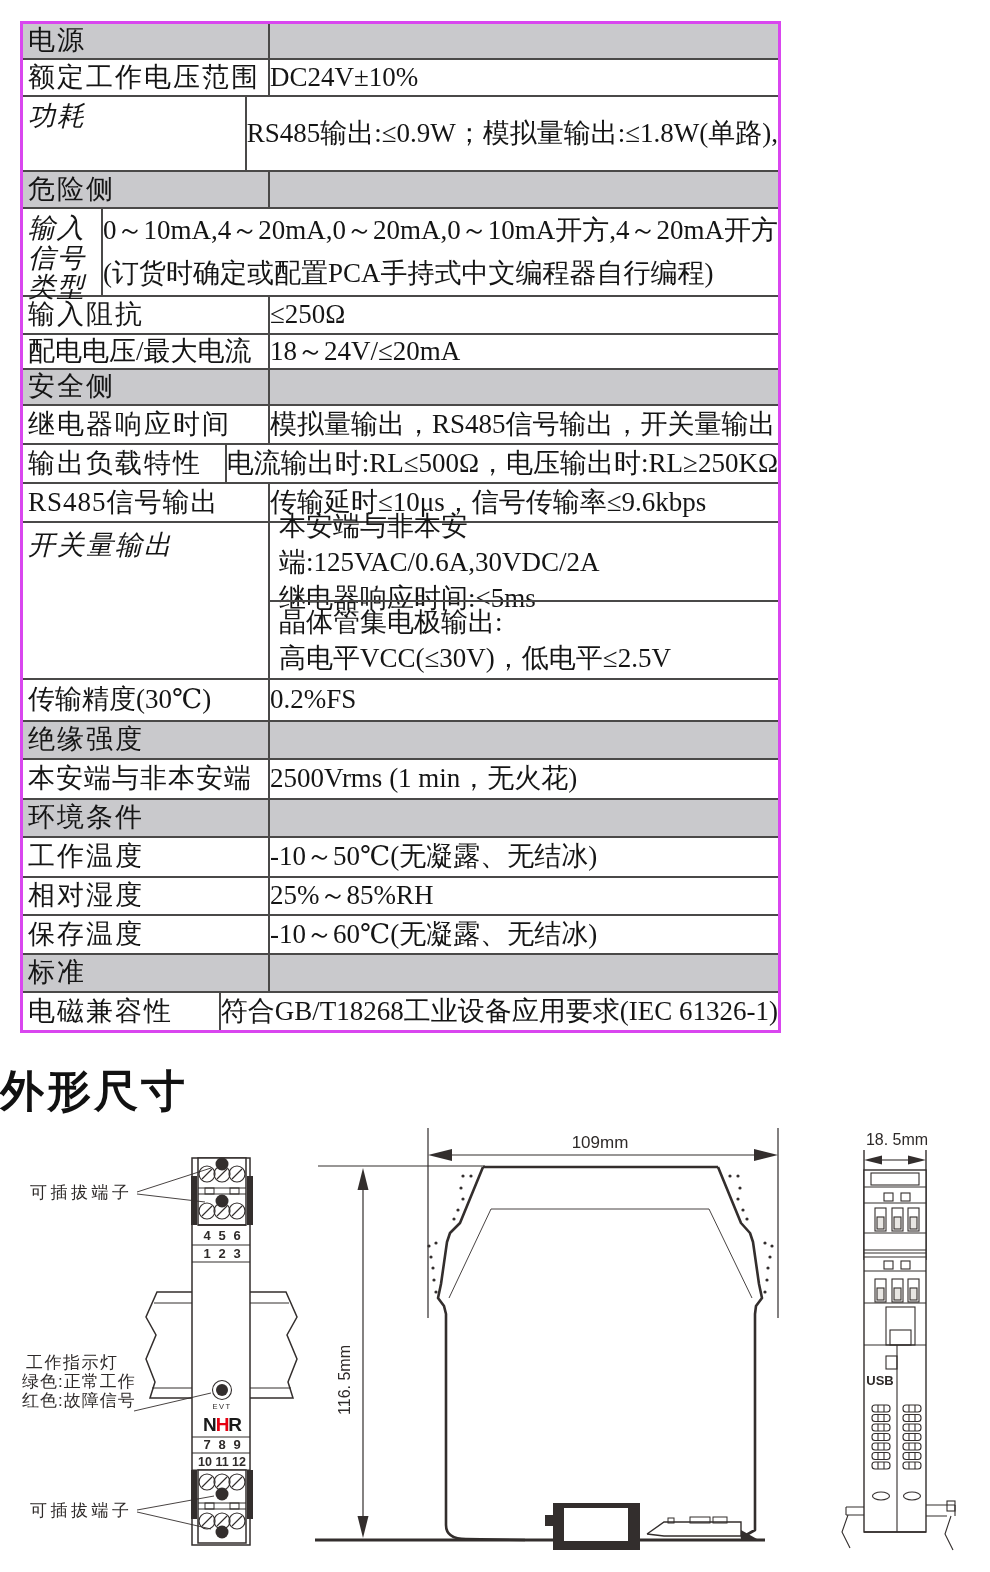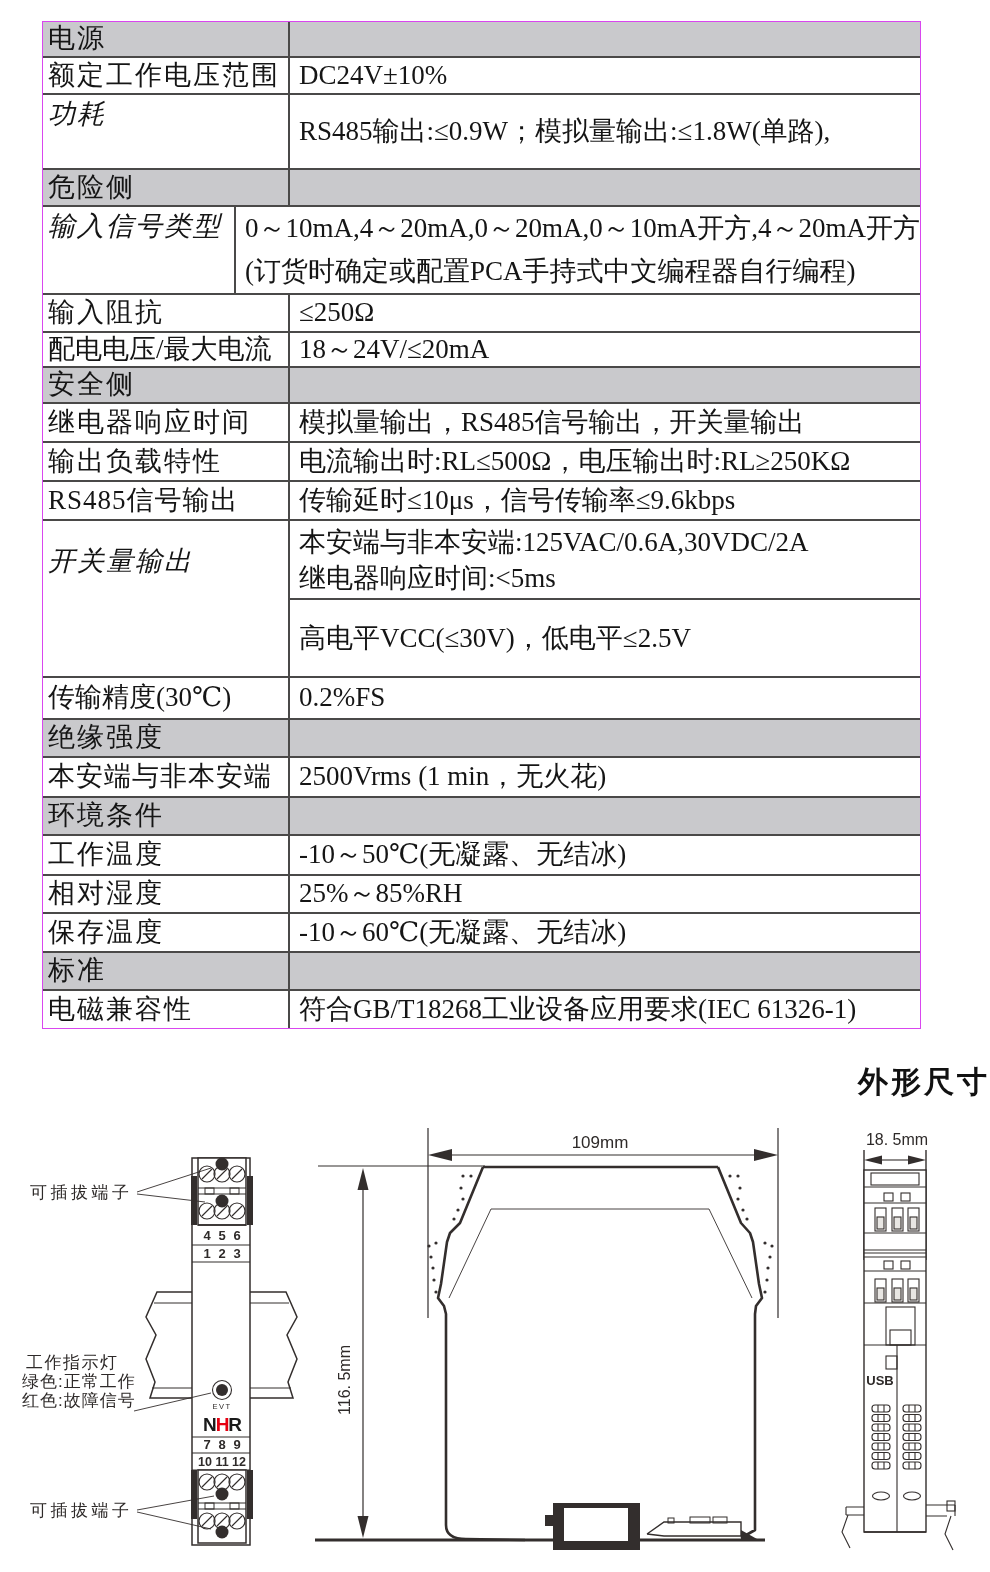--- a/index.html
+++ b/index.html
@@ -1,37 +1,37 @@
 <!DOCTYPE html>
 <html><head>
 <meta charset="utf-8">
 <style>
   html,body{margin:0;padding:0;background:#fff;}
   #page{position:relative;width:990px;height:1572px;background:#fff;overflow:hidden;
         font-family:"Liberation Serif","DejaVu Serif",serif;color:#151515;}
   
-  #spec{position:absolute;left:42px;top:21px;width:879px;border:1px solid #d946ef;box-sizing:border-box;}
+  #spec{position:absolute;left:20px;top:21px;width:761px;border:3px solid #d946ef;box-sizing:border-box;}
   .row{display:flex;border-top:2px solid #4a4948;}
   .row:first-child{border-top:none;}
   .row.section{background:#c9c9cc;}
   .cell{box-sizing:border-box;}
   .label{width:247px;border-right:2px solid #4a4948;display:flex;align-items:center;
          padding-left:5px;font-size:27px;letter-spacing:2px;line-height:1.1;}
   .label.va-top{align-items:flex-start;padding-top:5px;font-style:italic;}
   .value{flex:1;display:flex;flex-direction:column;justify-content:center;
-         padding-left:9px;font-size:27px;line-height:1.25;}
+         font-size:27px;line-height:1.25;}
   .value .ln{white-space:nowrap;}
   .vstack{flex:1;display:flex;flex-direction:column;}
   .subcell{display:flex;flex-direction:column;justify-content:center;padding-left:9px;
            font-size:27px;box-sizing:border-box;}
   .subcell.divided{border-top:2px solid #4a4948;}
   
-  #dim-title{position:absolute;left:0;right:0;top:1062px;text-align:right;
+  #dim-title{position:absolute;left:0;right:0;top:1062px;text-align:left;
              font-family:"Liberation Sans","DejaVu Sans",sans-serif;
-             font-weight:700;font-size:30px;letter-spacing:3px;color:#111;}
+             font-weight:700;font-size:44px;letter-spacing:3px;color:#111;}
   #drawings{position:absolute;left:0;top:1112px;}
   text{font-family:"Liberation Sans","DejaVu Sans",sans-serif;fill:#2e2a29;}
 </style>
 </head>
 <body>
 
 <div id="page">
 
   <div id="spec">
 
@@ -101,27 +101,28 @@
     </div>
 
     <div class="row" style="height:37px">
       <div class="cell label" style="letter-spacing:1px">RS485信号输出</div>
       <div class="cell value">
           <div class="ln">传输延时≤10μs，信号传输率≤9.6kbps</div>
         </div>
     </div>
 
     <div class="row">
-      <div class="cell label va-top" style="padding-top:26px">开关量输出</div>
+      <div class="cell label va-top" style="padding-top:8px">开关量输出</div>
       <div class="vstack">
         <div class="subcell" style="height:77px">
           <div class="ln">本安端与非本安端:125VAC/0.6A,30VDC/2A</div>
           <div class="ln">继电器响应时间:&lt;5ms</div>
         </div>
         <div class="subcell divided" style="height:78px">
+          <div class="ln">晶体管集电极输出:</div>
           <div class="ln">高电平VCC(≤30V)，低电平≤2.5V</div>
         </div>
       </div>
     </div>
 
     <div class="row" style="height:40px">
       <div class="cell label" style="letter-spacing:0">传输精度(30℃)</div>
       <div class="cell value">
           <div class="ln">0.2%FS</div>
         </div>

